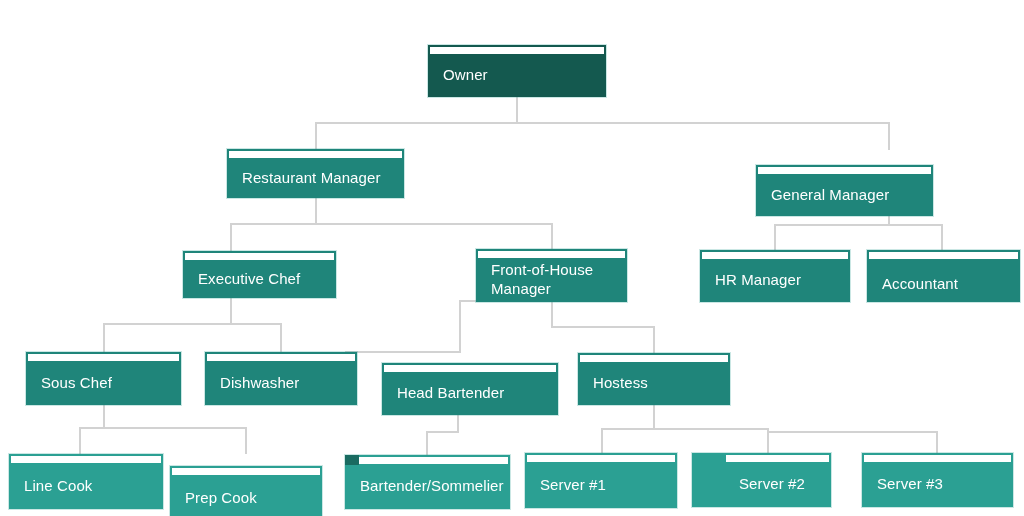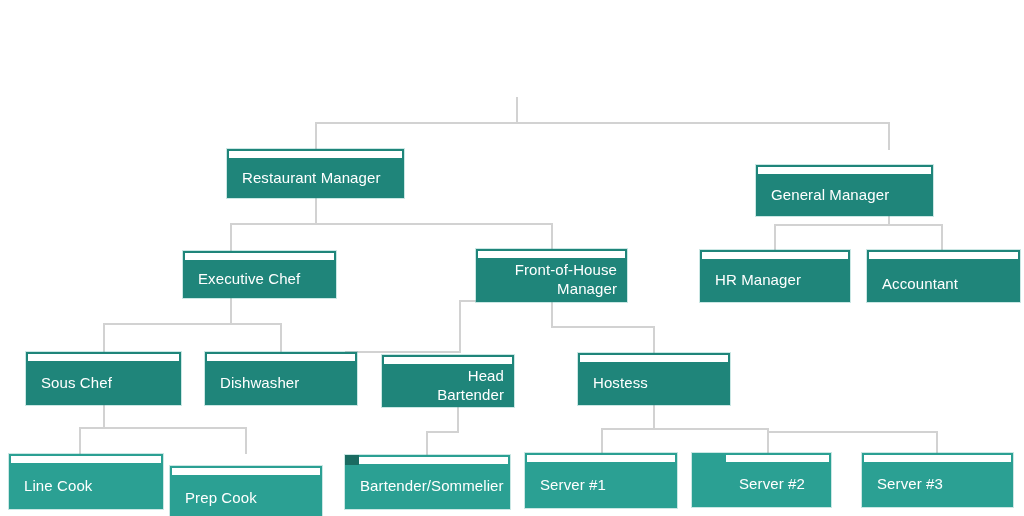--- a/index.html
+++ b/index.html
@@ -42,21 +42,21 @@
   .node .body span {
     color: #ffffff;
     font-size: 15px;
     line-height: 19px;
     letter-spacing: 0.1px;
   }
   .tone-dark  { border-color: var(--dark);  background: var(--dark); }
   .tone-mid   { border-color: var(--mid);   background: var(--mid); }
   .tone-light { border-color: var(--light); background: var(--light); }
   .tone-dark  .body { background: var(--dark); }
-  .tone-mid   .body { background: var(--mid); text-align: right; }
+  .tone-mid   .body { background: var(--mid); }
   .tone-light .body { background: var(--light); }
   .artifact {
     position: absolute;
     left: -2px;
     top: -2px;
     width: 14px;
     height: 10px;
     background: var(--artifact, #1a6b61);
   }
 </style>
@@ -92,20 +92,26 @@
     <div class="conn" style="left: 245px; top: 427px; width: 2px; height: 27px;"></div>
     <div class="conn" style="left: 457px; top: 405px; width: 2px; height: 28px;"></div>
     <div class="conn" style="left: 426px; top: 431px; width: 33px; height: 2px;"></div>
     <div class="conn" style="left: 426px; top: 431px; width: 2px; height: 24px;"></div>
     <div class="conn" style="left: 653px; top: 405px; width: 2px; height: 25px;"></div>
     <div class="conn" style="left: 601px; top: 428px; width: 168px; height: 2px;"></div>
     <div class="conn" style="left: 601px; top: 428px; width: 2px; height: 25px;"></div>
     <div class="conn" style="left: 767px; top: 428px; width: 2px; height: 25px;"></div>
     <div class="conn" style="left: 767px; top: 431px; width: 171px; height: 2px;"></div>
     <div class="conn" style="left: 936px; top: 431px; width: 2px; height: 22px;"></div>
+    <div class="node tone-dark" style="left: 428px; top: 45px; width: 178px; height: 52px;">
+      <div class="strip"></div>
+      <div class="body">
+        <span>Owner</span>
+      </div>
+    </div>
     <div class="node tone-mid" style="left: 227px; top: 149px; width: 177px; height: 49px;">
       <div class="strip"></div>
       <div class="body">
         <span>Restaurant Manager</span>
       </div>
     </div>
     <div class="node tone-mid" style="left: 756px; top: 149px; width: 177px; height: 51px; margin-top: 16px;">
       <div class="strip"></div>
       <div class="body">
         <span>General Manager</span>
@@ -140,21 +146,21 @@
       <div class="body">
         <span>Sous Chef</span>
       </div>
     </div>
     <div class="node tone-mid" style="left: 205px; top: 352px; width: 152px; height: 53px;">
       <div class="strip"></div>
       <div class="body">
         <span>Dishwasher</span>
       </div>
     </div>
-    <div class="node tone-mid" style="left: 382px; top: 355px; width: 132px; height: 52px;">
+    <div class="node tone-mid" style="left: 382px; top: 363px; width: 176px; height: 52px;">
       <div class="strip"></div>
       <div class="body">
         <span>Head Bartender</span>
       </div>
     </div>
     <div class="node tone-mid" style="left: 578px; top: 353px; width: 152px; height: 52px;">
       <div class="strip"></div>
       <div class="body">
         <span>Hostess</span>
       </div>

